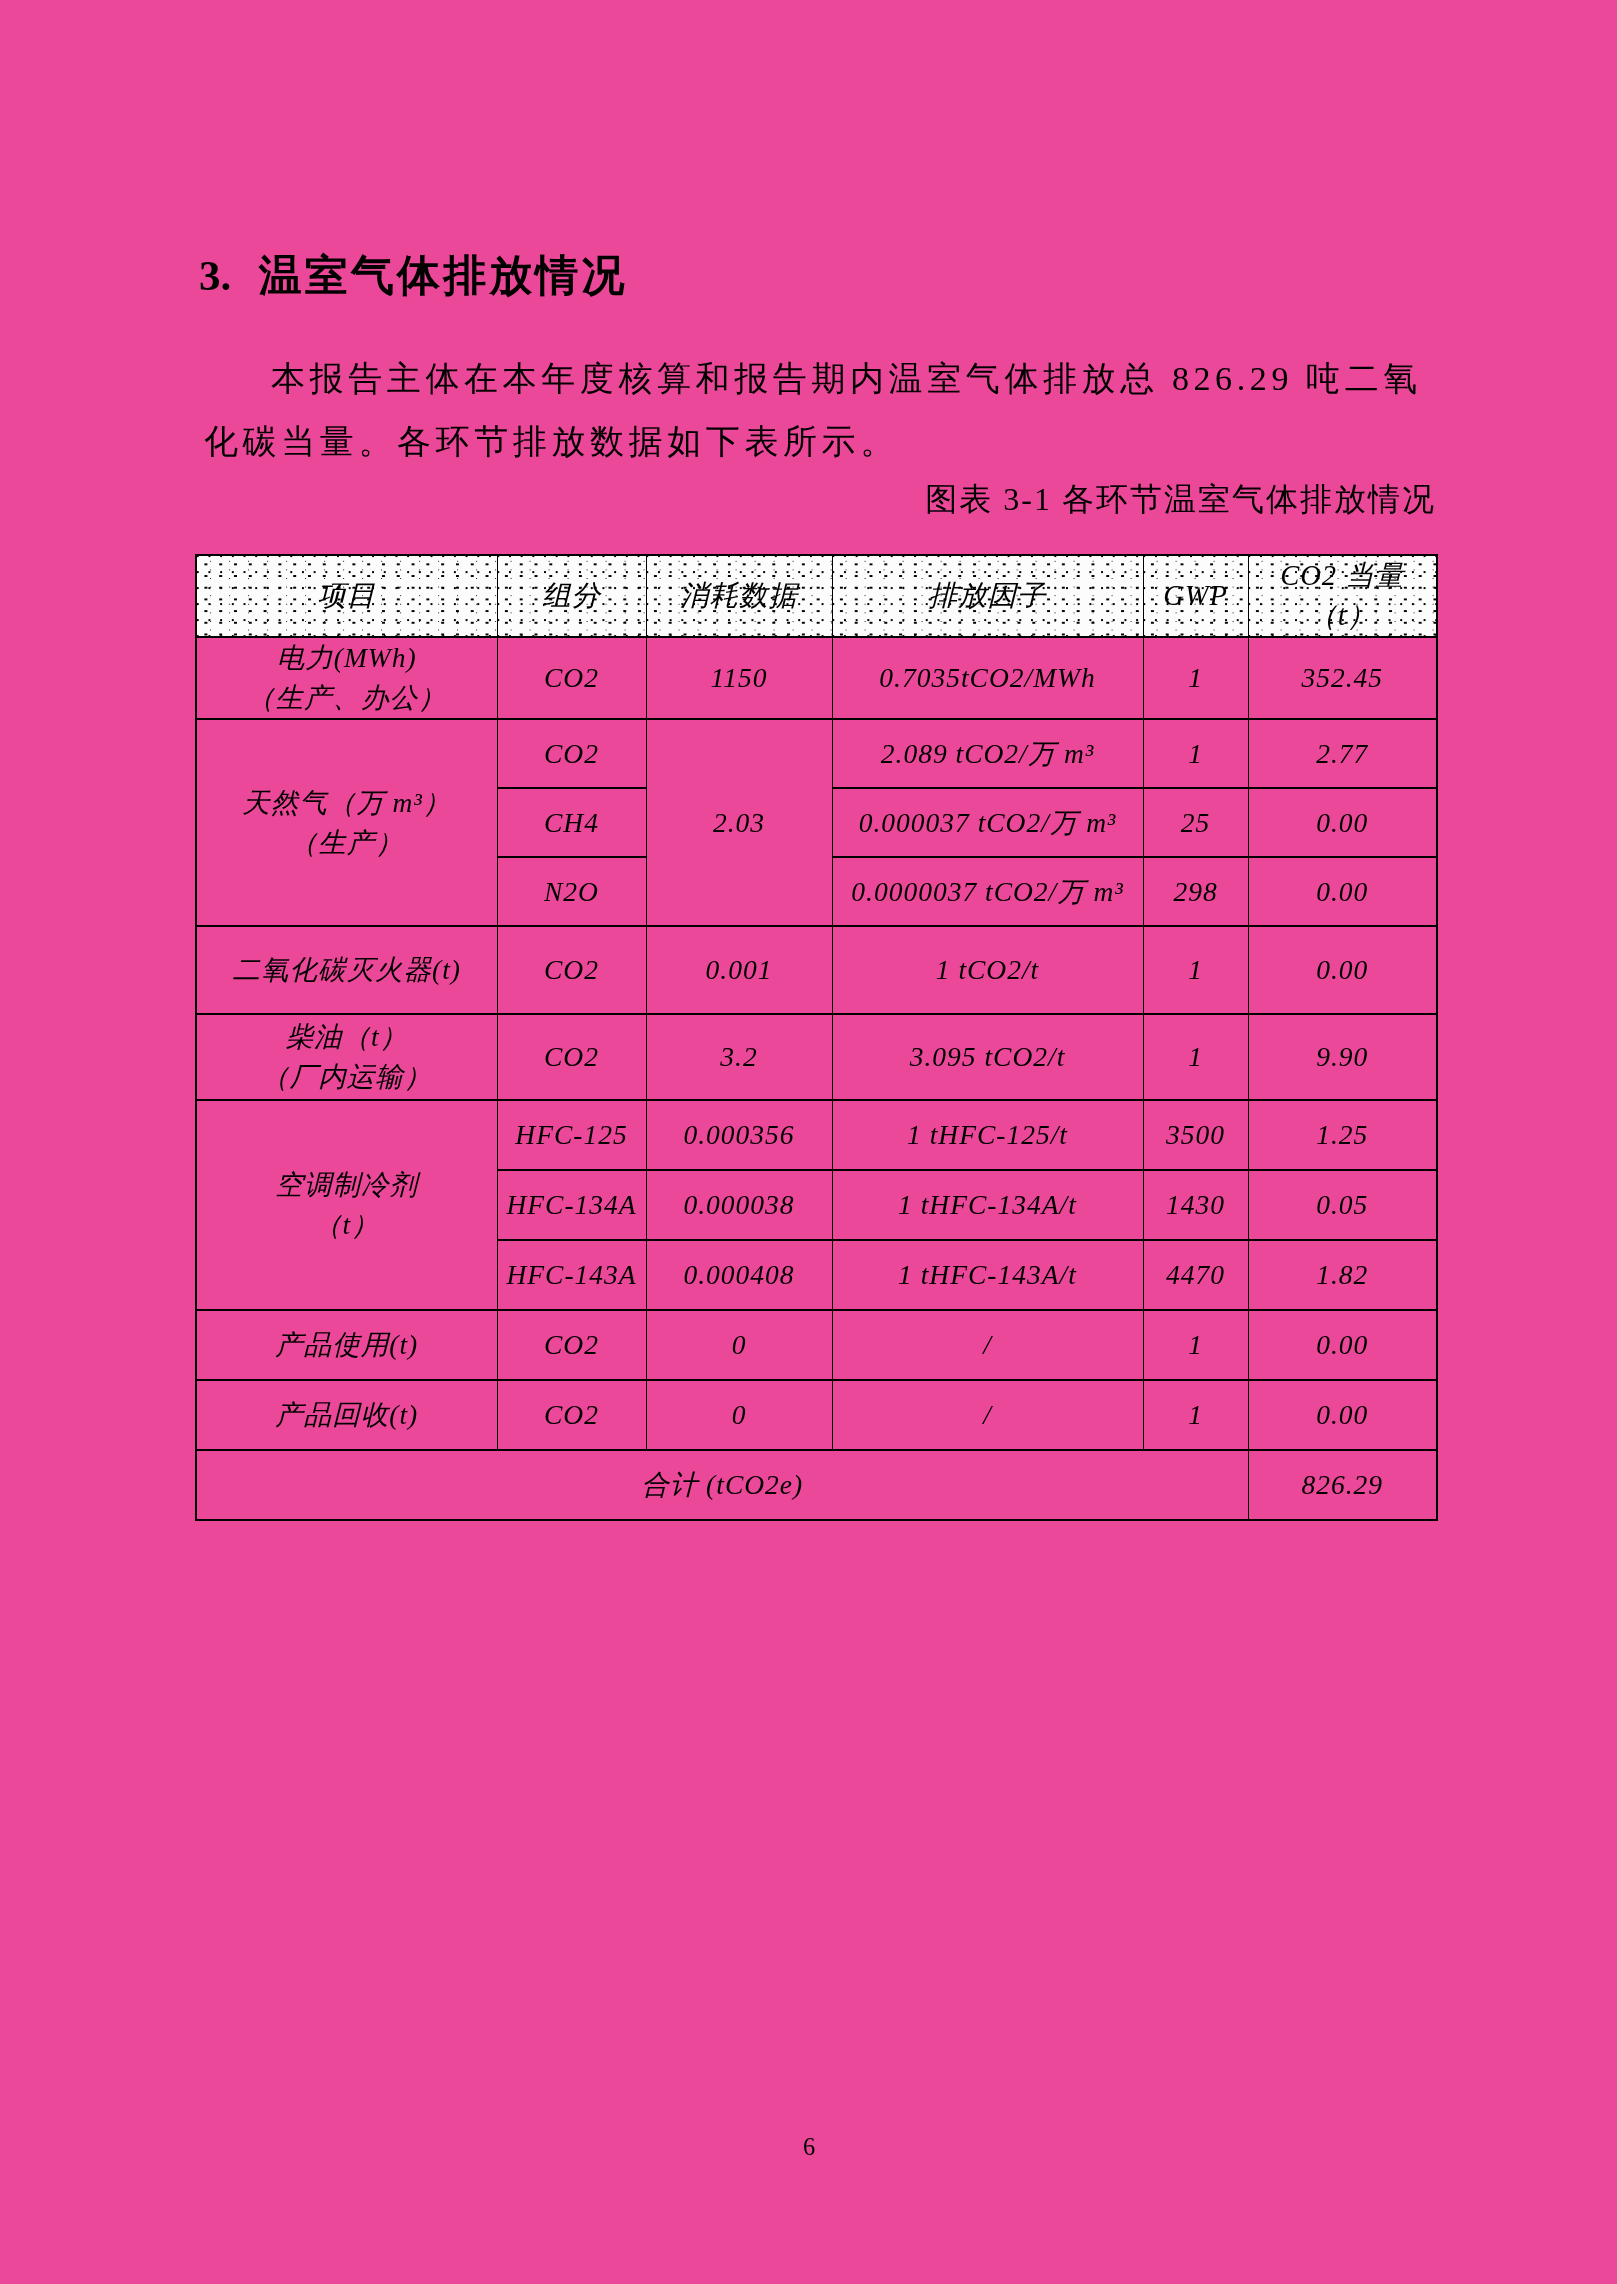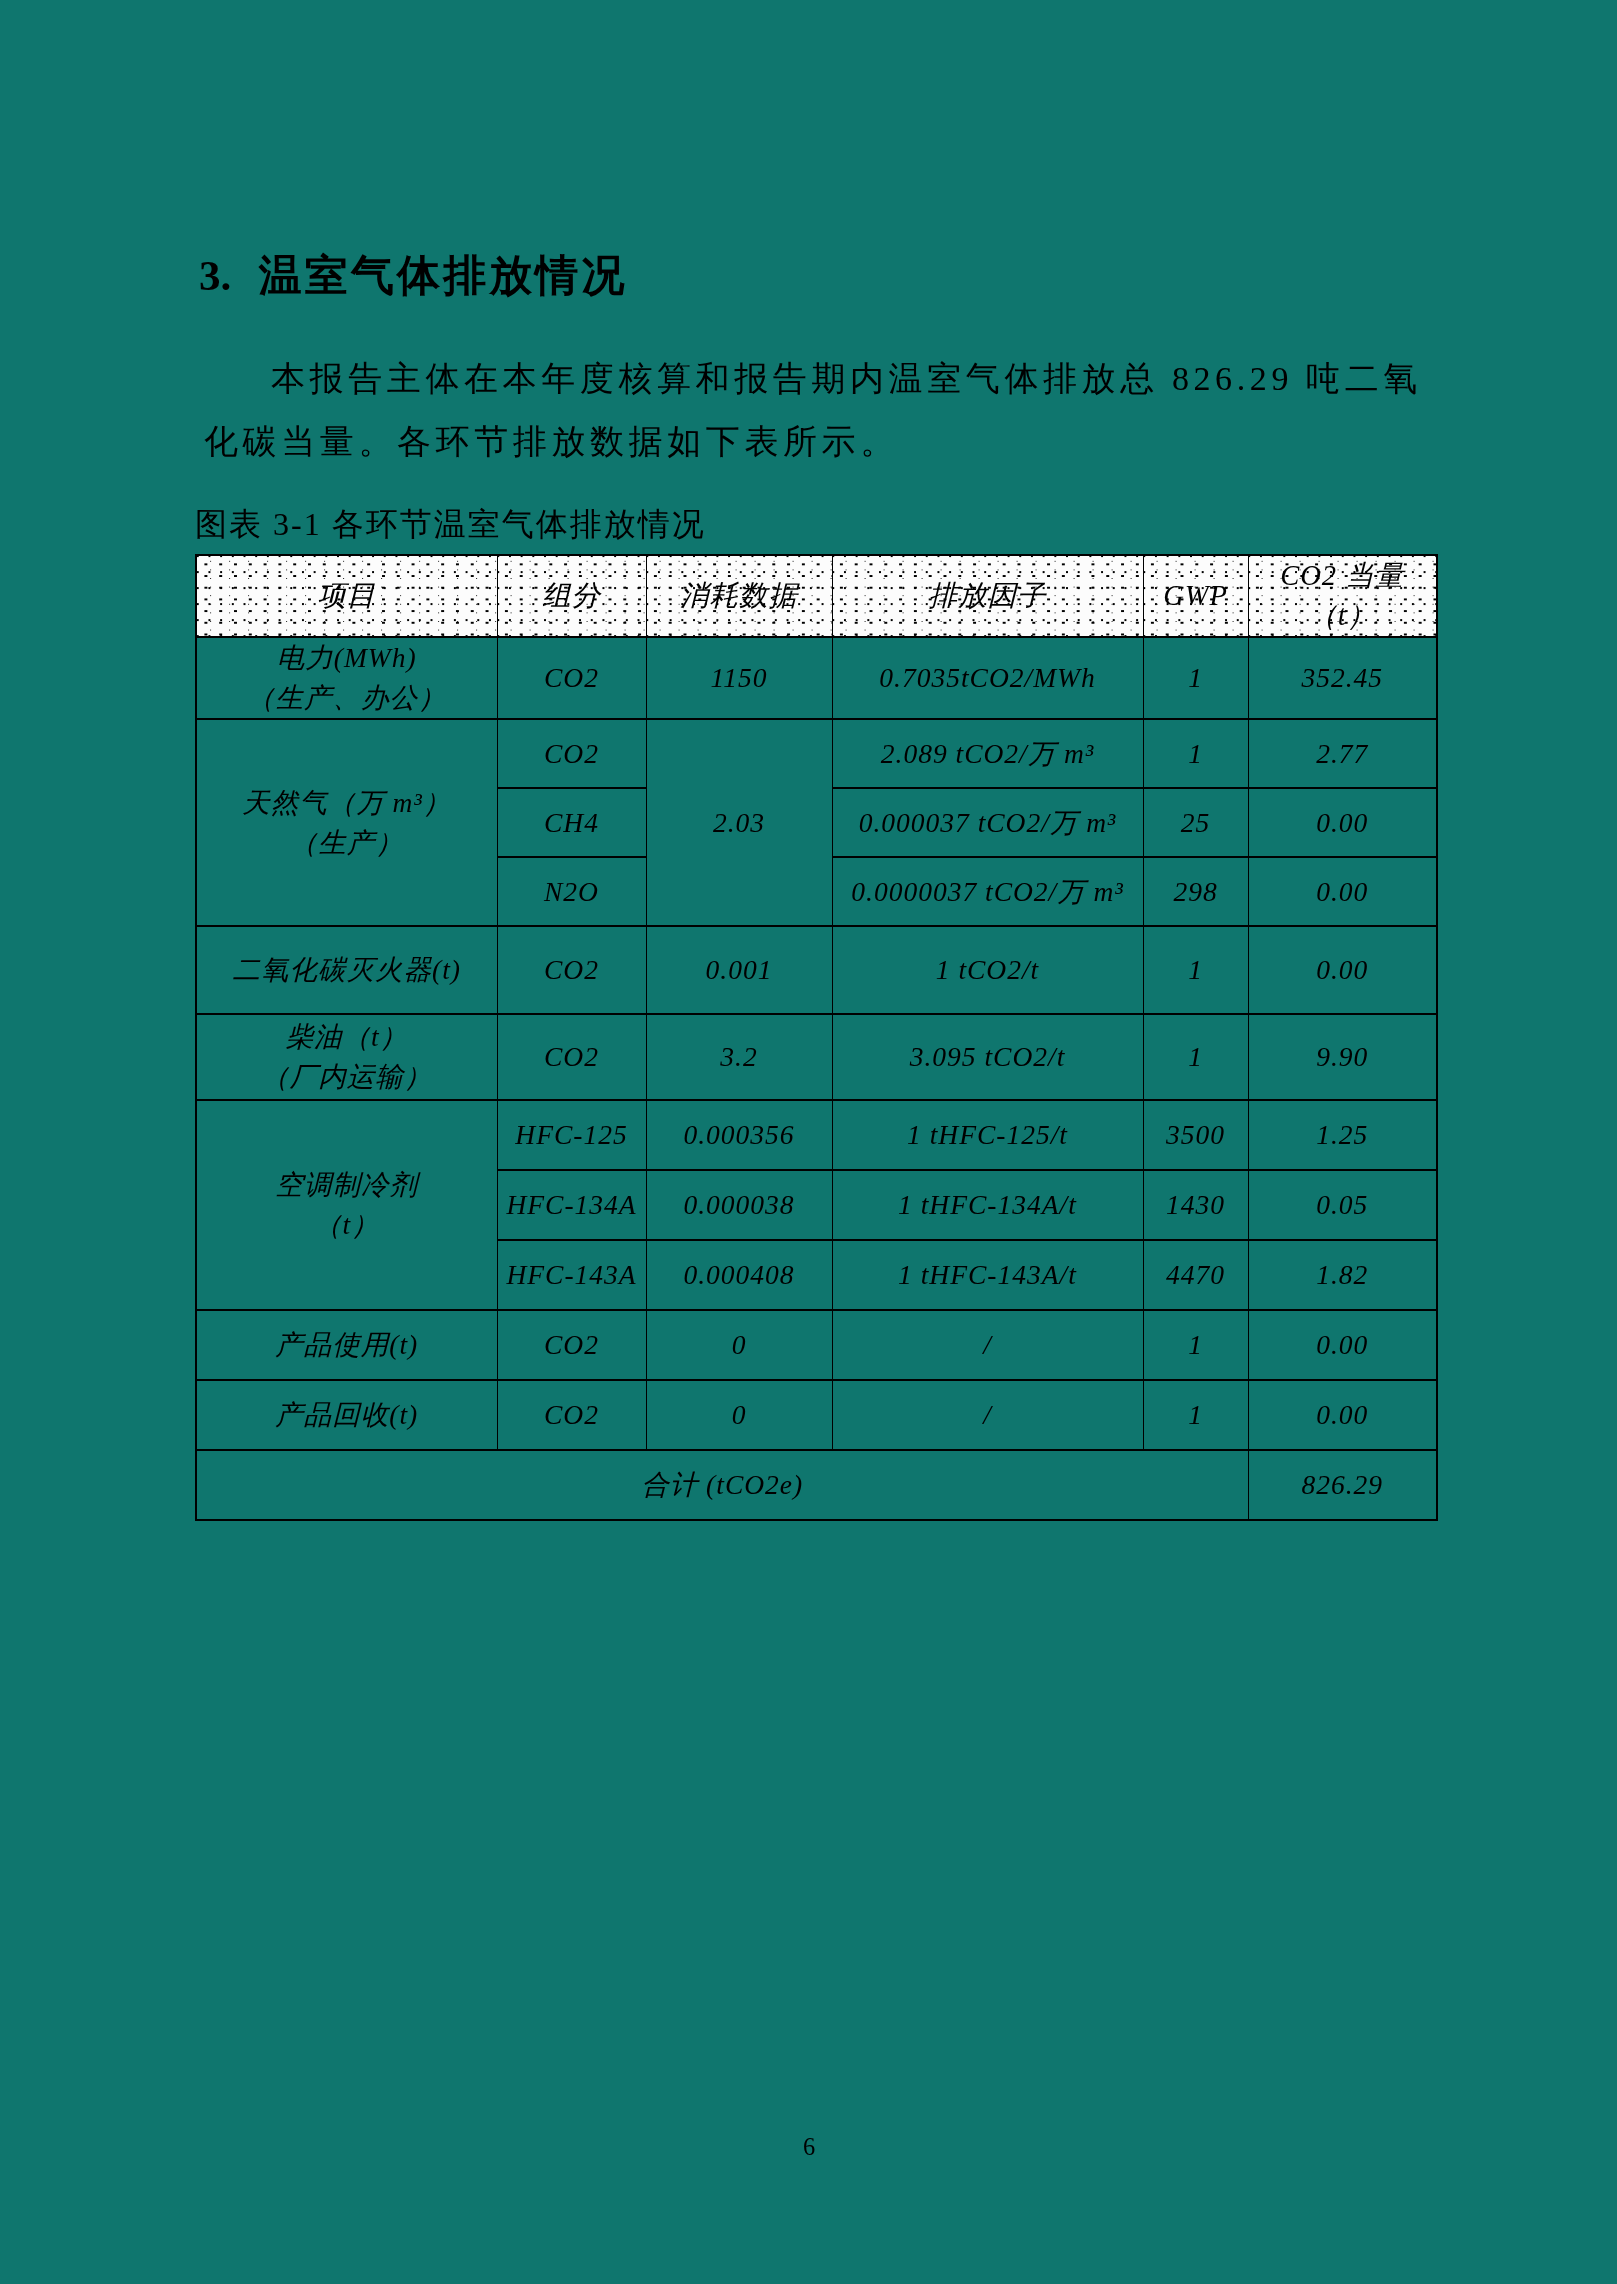--- a/index.html
+++ b/index.html
@@ -1,37 +1,37 @@
 <!DOCTYPE html>
 <html style="font-size:8.1px"><head>
 <meta charset="utf-8">
 <style>
   html,body{margin:0;padding:0;background:#ffffff;}
   .page{
     position:relative;
     width:1618px;height:2284px;
-    background:#0f766e;
+    background:#ec4899;
     color:#000;
     font-family:"Liberation Serif","DejaVu Serif",serif;
     overflow:hidden;
   }
   .heading{
     position:absolute;left:199px;top:247px;
     font-size:43px;font-weight:bold;letter-spacing:3.1px;
     white-space:nowrap;
   }
   .heading .num{margin-right:27.5px;letter-spacing:0;}
   .para{
     position:absolute;left:195px;top:338px;width:1249px;margin:9px;
     font-size:34px;line-height:63px;letter-spacing:4.6px;
     white-space:pre-line;text-indent:67px;
   }
   .caption{
     position:absolute;left:195px;top:478px;width:1241px;
-    text-align:left;font-size:32px;letter-spacing:2px;margin-top:25px;
+    text-align:right;font-size:32px;letter-spacing:2px;
   }
   table.em{
     position:absolute;left:195px;top:554px;width:1241px;
     border-collapse:collapse;table-layout:fixed;
     border:2.5px solid #000;
     font-style:italic;
   }
   table.em th, table.em td{
     border:1.5px solid #000;
     border-top-width:2.5px;border-bottom-width:2.5px;

